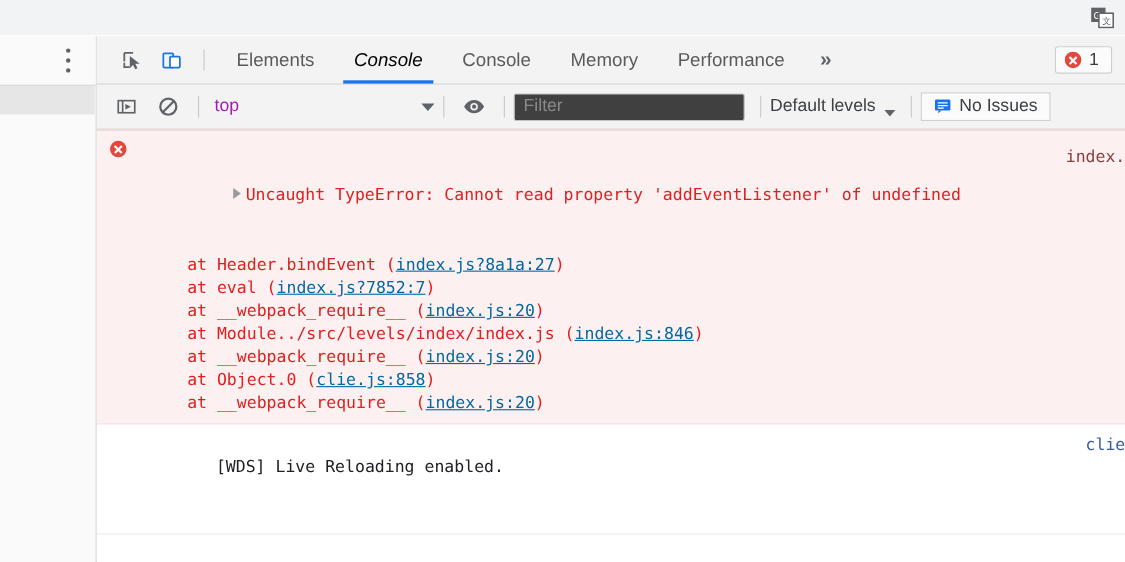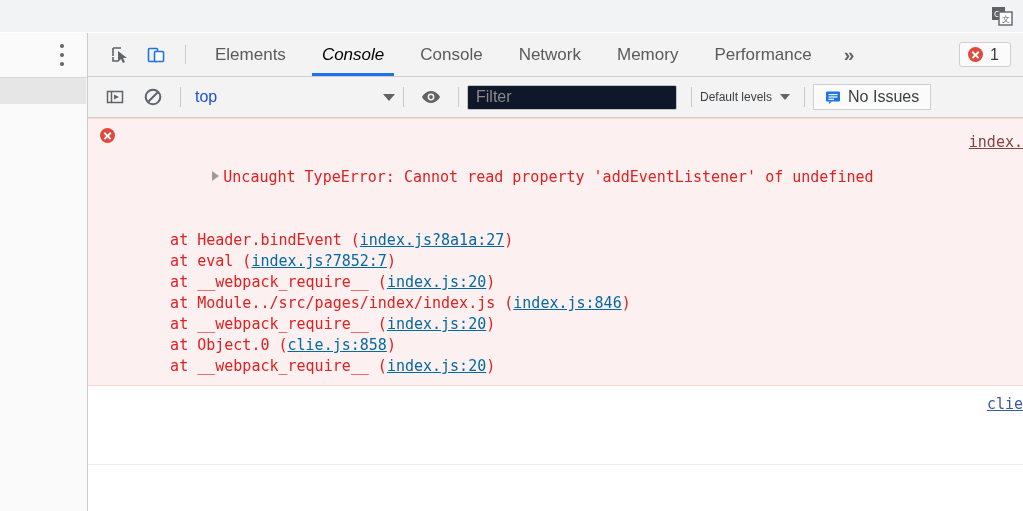--- a/index.html
+++ b/index.html
@@ -197,64 +197,63 @@
   }
   .ctx-select {
     display: flex;
     align-items: center;
     width: 200px;
     flex: none;
     padding-left: 6px;
   }
   .ctx-select .label {
     font-size: 16px;
-    color: #1d4ed8;
+    color: #a21caf;
     flex: 1;
   }
   .caret {
     width: 0; height: 0;
     border-left: 6px solid transparent;
     border-right: 6px solid transparent;
     border-top: 7px solid #5f6368;
     flex: none;
   }
   .filter-input {
     width: 210px;
     height: 25px;
-    background: #0f172a;
+    background: #404040;
     border: 1px solid #c3c3c3;
     border-radius: 2px;
     display: flex;
     align-items: center;
     padding: 0 8px;
     flex: none;
     box-sizing: border-box;
   }
   .filter-input .ph {
     font-size: 16px;
     color: #8a8a8a;
   }
   .levels {
     display: flex;
-    align-items: center;
+    align-items: flex-end;
     gap: 8px;
-    font-size: 12px;
+    font-size: 16px;
     color: #3c4043;
     flex: none;
     white-space: nowrap;
   }
   .caret-sm {
     width: 0; height: 0;
     border-left: 5px solid transparent;
     border-right: 5px solid transparent;
     border-top: 6px solid #5f6368;
   }
   .issues-btn {
     display: flex;
-    align-items: center;
     gap: 7px;
     border: 1px solid #cfcfcf;
     border-radius: 0;
     background: #fbfbfb;
     padding: 3px 11px;
     flex: none;
     white-space: nowrap;
   }
   .issues-btn .txt {
     font-size: 16px;
@@ -307,21 +306,20 @@
   }
   .srclink-dark {
     text-decoration: underline;
     color: #0369a1;
   }
   .right-link {
     position: absolute;
     right: 0; top: 7px;
     font-family: "DejaVu Sans Mono", "Liberation Mono", monospace;
     font-size: 15px;
-    text-decoration: underline;
     color: #8a4040;
     white-space: pre;
   }
 
   .msg-info {
     position: relative;
     background: #ffffff;
     border-bottom: 1px solid #ececec;
     color: #202124;
     padding: 7px 0 8px 36px;
@@ -385,23 +383,20 @@
         <div class="tab">
           <span>Elements</span>
         </div>
         <div class="tab active">
           <span>Console</span>
         </div>
         <div class="tab">
           <span>Console</span>
         </div>
         <div class="tab">
-          <span>Network</span>
-        </div>
-        <div class="tab">
           <span>Memory</span>
         </div>
         <div class="tab">
           <span>Performance</span>
         </div>
         <div class="tab-more">
           <span>»</span>
         </div>
       </div>
 
@@ -484,28 +479,29 @@
 
         <div class="row"><span>    at Header.bindEvent (</span><span class="srclink-dark">index.js?8a1a:27</span><span>)</span></div>
 
 
         <div class="row"><span>    at eval (</span><span class="srclink-dark">index.js?7852:7</span><span>)</span></div>
 
 
         <div class="row"><span>    at __webpack_require__ (</span><span class="srclink-dark">index.js:20</span><span>)</span></div>
 
 
-        <div class="row"><span>    at Module../src/pages/index/index.js (</span><span class="srclink-dark">index.js:846</span><span>)</span></div>
+        <div class="row"><span>    at Module../src/levels/index/index.js (</span><span class="srclink-dark">index.js:846</span><span>)</span></div>
 
         <div class="row"><span>    at __webpack_require__ (</span><span class="srclink-dark">index.js:20</span><span>)</span></div>
 
         <div class="row"><span>    at Object.0 (</span><span class="srclink-dark">clie.js:858</span><span>)</span></div>
 
         <div class="row"><span>    at __webpack_require__ (</span><span class="srclink-dark">index.js:20</span><span>)</span></div>
       </div>
 
       <div class="msg msg-info">
+        <span>[WDS] Live Reloading enabled.</span>
         <span class="right-link">clie</span>
       </div>
 
     </div>
   </div>
 </div>
 
 </body></html>

